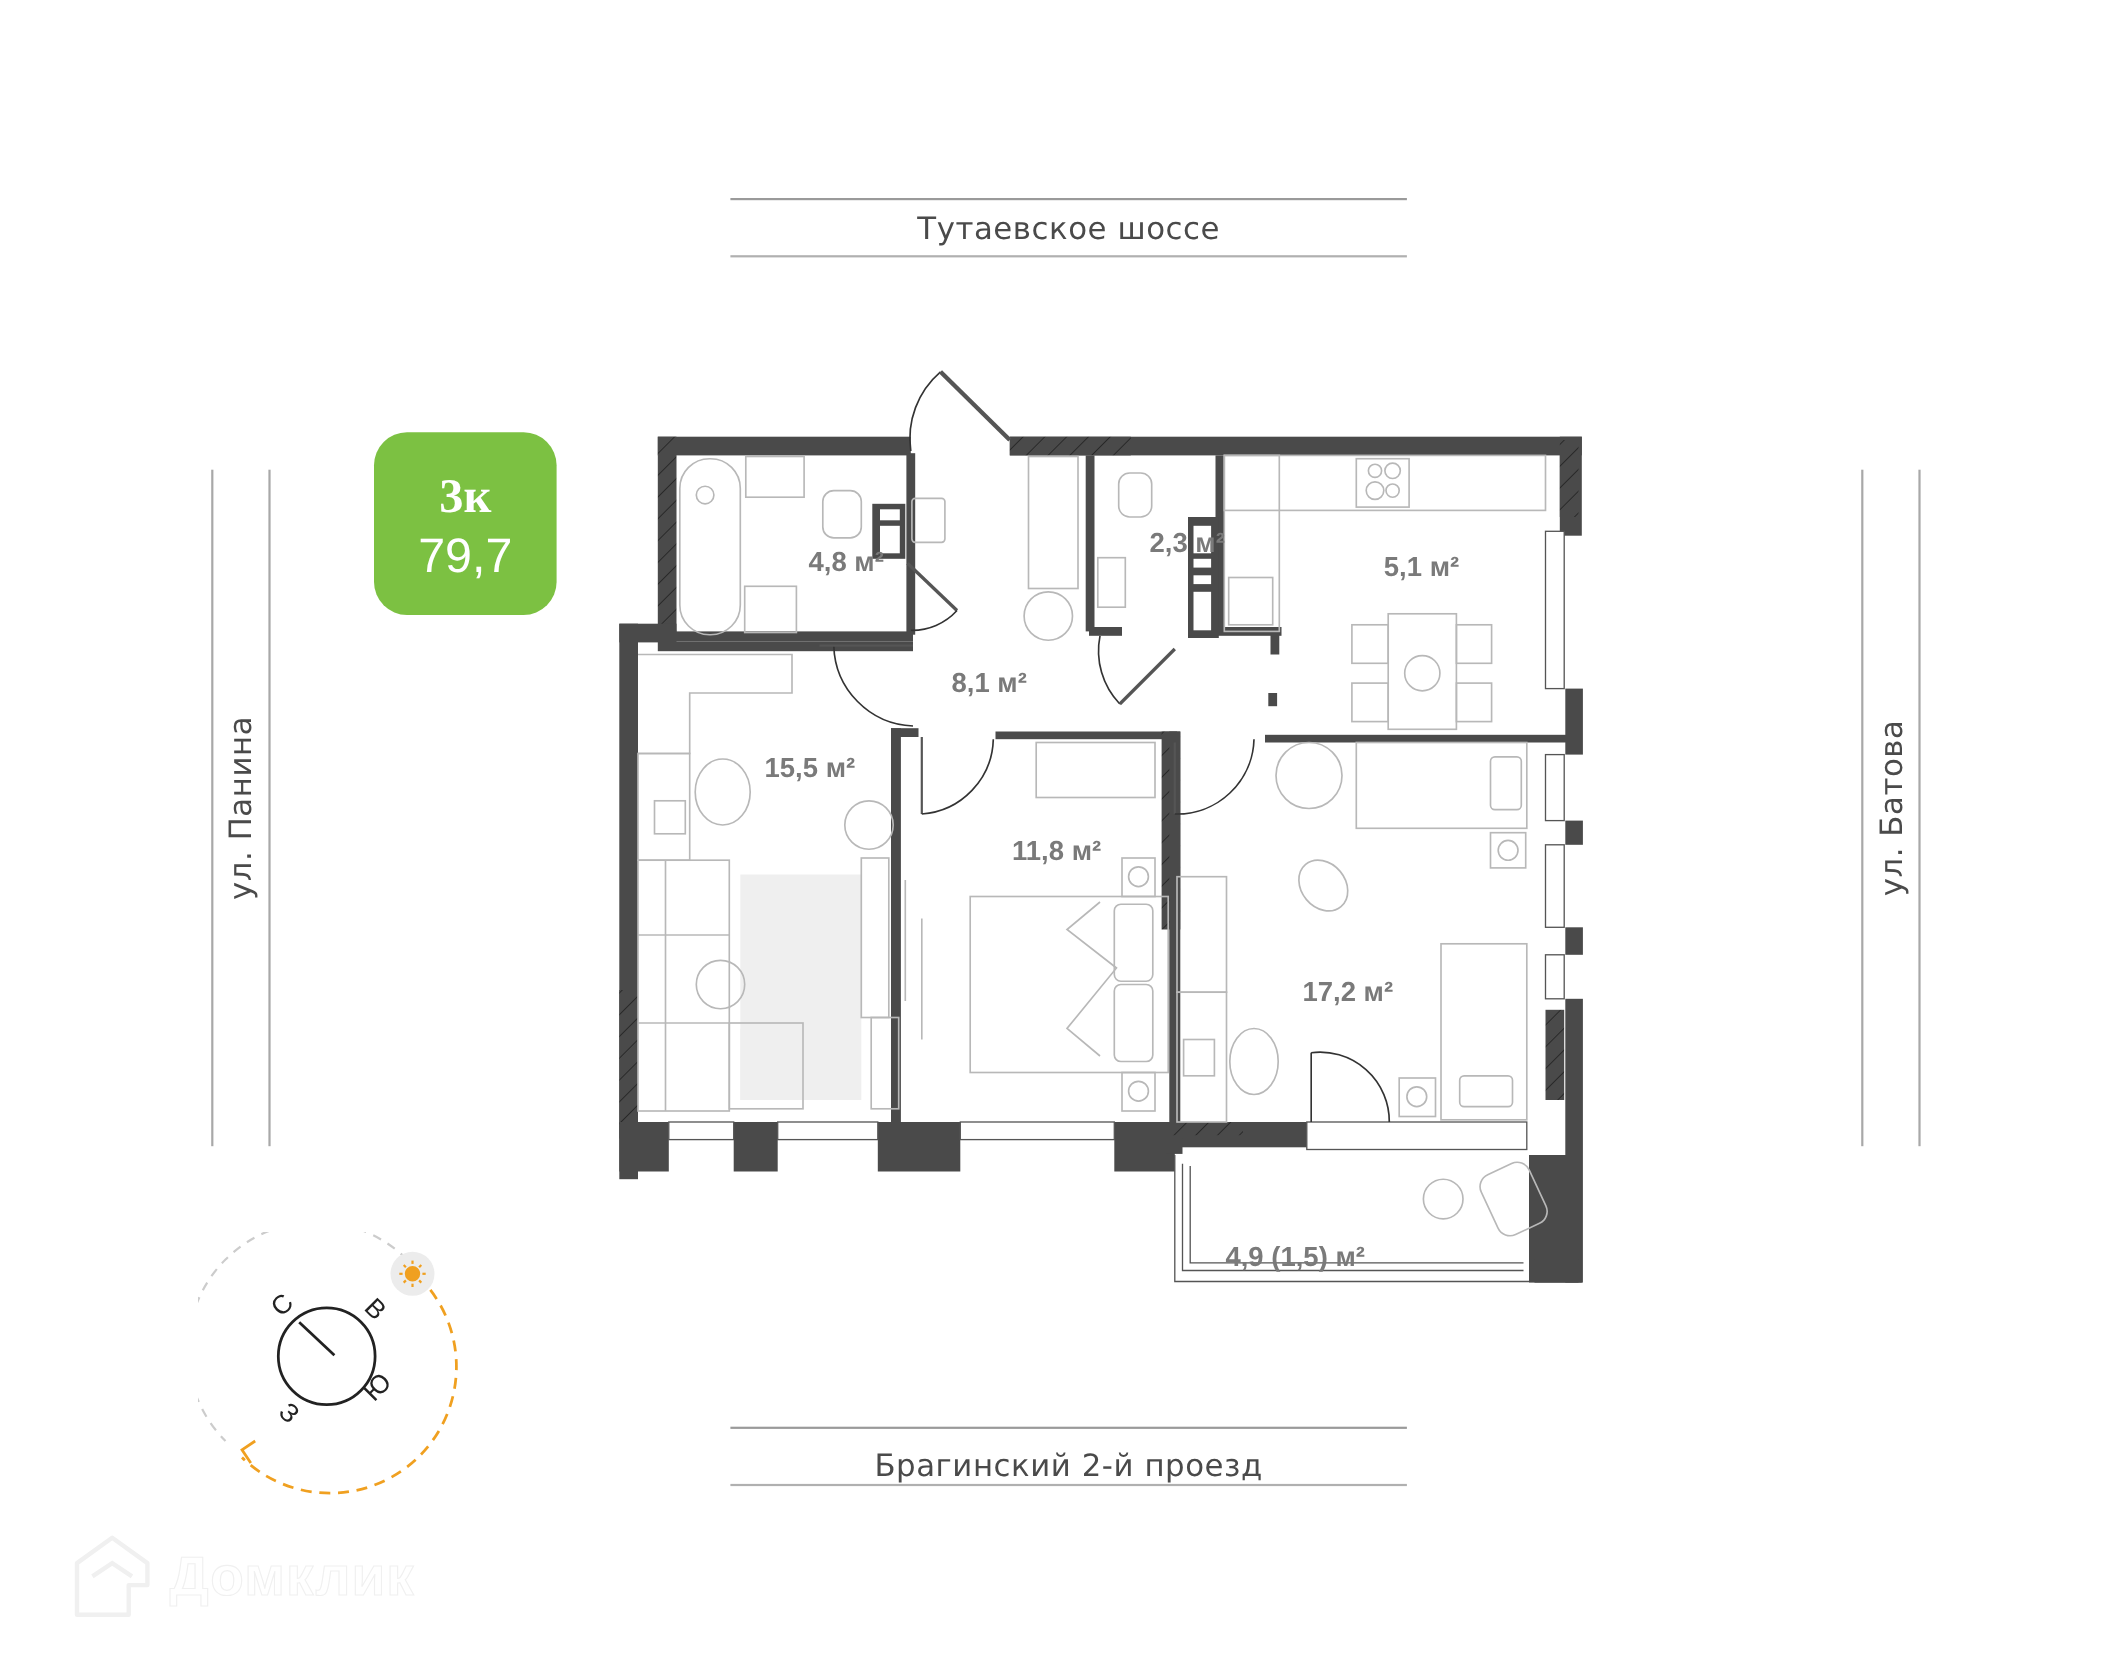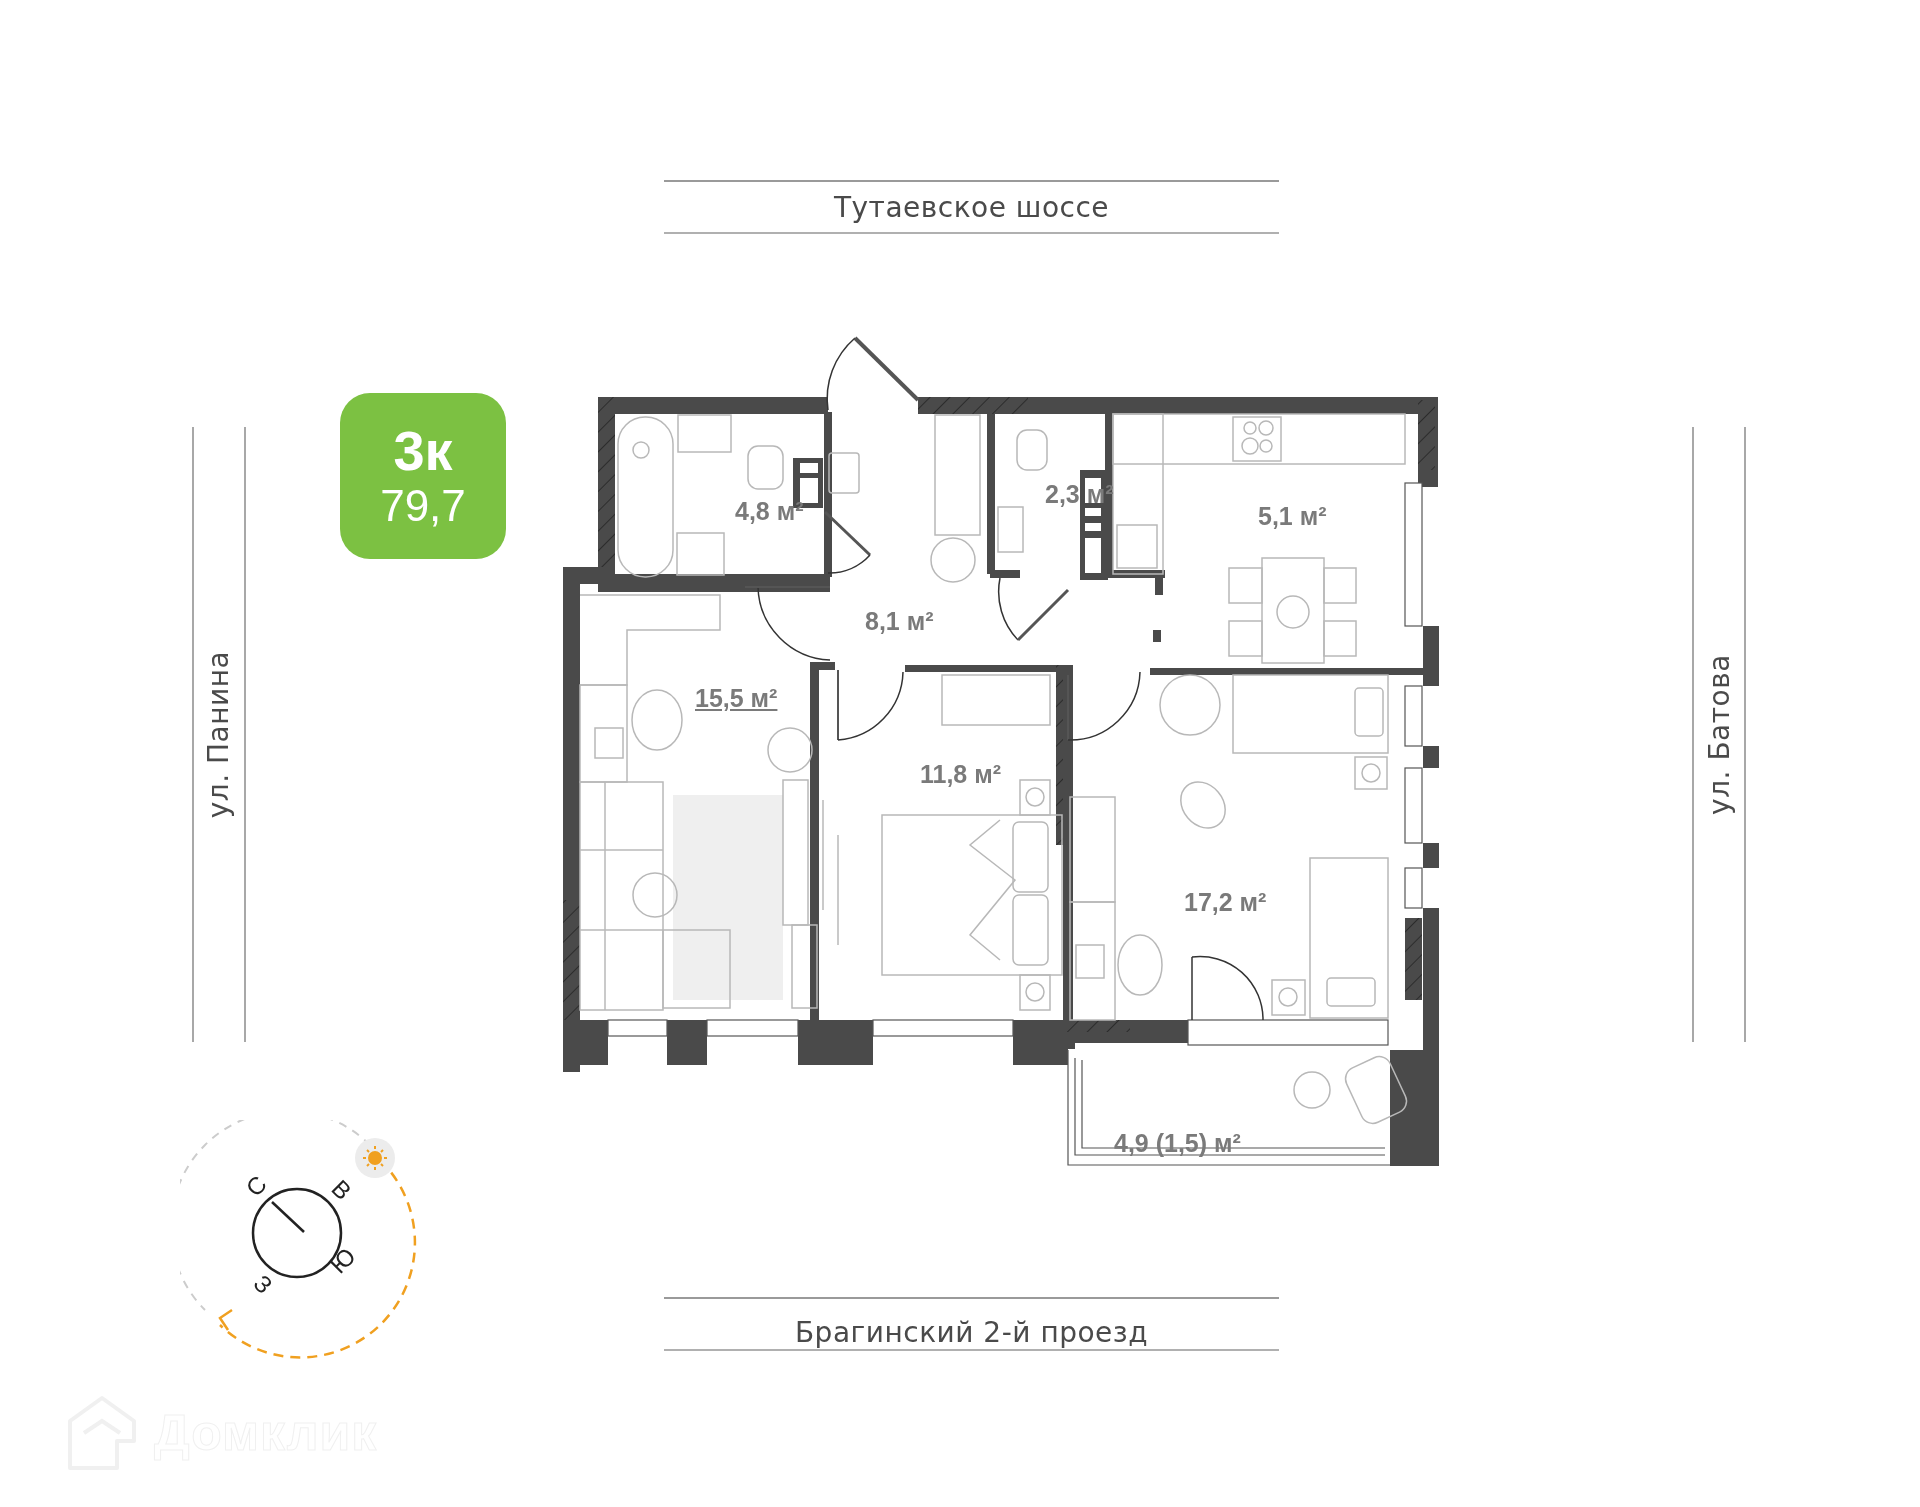--- a/index.html
+++ b/index.html
@@ -6,21 +6,21 @@
   body { width: 1920px; height: 1507px; position: relative; overflow: hidden;
          font-family: "DejaVu Sans", "Liberation Sans", sans-serif; color: #444; }
   .street { position: absolute; color: #4a4a4a; font-size: 28px; letter-spacing: 0.5px; }
   .street-h { left: 664px; width: 615px; height: 50px; border-top: 2px solid #9a9a9a; border-bottom: 2px solid #b0b0b0;
               display: flex; align-items: center; justify-content: center; }
   .street-v { top: 427px; width: 50px; height: 615px; border-left: 2px solid #a8a8a8; border-right: 2px solid #a8a8a8;
               display: flex; align-items: center; justify-content: center; }
   .street-v span { display: inline-block; transform: rotate(-90deg); white-space: nowrap; }
   .badge { position: absolute; left: 340px; top: 393px; width: 166px; height: 166px; border-radius: 30px;
            background: #7cc142; color: #fff; display: flex; flex-direction: column; align-items: center; justify-content: center; }
-  .badge-type { font-size: 56px; font-weight: bold; line-height: 60px; font-family: Liberation Sans, sans-serif; }
+  .badge-type { font-size: 44px; font-weight: bold; line-height: 60px; font-family: Liberation Serif, serif; }
   .badge-area { font-size: 44px; line-height: 50px; font-family: "Liberation Sans", sans-serif; }
   svg text { font-family: "Liberation Sans", sans-serif; }
   .room-label { position: absolute; font-size: 25px; font-weight: bold; color: #7a7a7a; white-space: nowrap;
                 font-family: "Liberation Sans", sans-serif; }
   .logo { position: absolute; left: 62px; top: 1393px; display: flex; align-items: center; gap: 12px; }
   .logo-text { font-size: 50px; font-weight: bold; color: #fff; -webkit-text-stroke: 1px #f0f0f0;
                font-family: "Liberation Sans", sans-serif; letter-spacing: 1px; }
 </style>
 </head>
 <body>
@@ -235,21 +235,21 @@
 
     <circle cx="1312" cy="1090" r="18"></circle>
     <rect x="1352" y="1060" width="48" height="60" rx="12" transform="rotate(-25 1376 1090)"></rect>
   </g>
 </svg>
 
 <div class="room-label" style="left:735px;top:497px;">4,8 м²</div>
 <div class="room-label" style="left:999px;top:480px;margin-left:46px;">2,3 м²</div>
 <div class="room-label" style="left:1258px;top:502px;">5,1 м²</div>
 <div class="room-label" style="left:865px;top:607px;">8,1 м²</div>
-<div class="room-label" style="left:695px;top:684px;text-decoration:underline;">15,5 м²</div>
+<div class="room-label" style="left:695px;top:684px;">15,5 м²</div>
 <div class="room-label" style="left:920px;top:760px;">11,8 м²</div>
 <div class="room-label" style="left:1184px;top:888px;">17,2 м²</div>
 <div class="room-label" style="left:1114px;top:1097px;margin-top:32px;">4,9 (1,5) м²</div>
 
 <svg width="240" height="240" style="position:absolute;left:180px;top:1120px;" xmlns="http://www.w3.org/2000/svg">
   <path d="M195,20 A110,110 0 1 0 30,185" fill="none" stroke="#cccccc" stroke-width="2" stroke-dasharray="8,7" transform="translate(-5,5)"></path>
   <path d="M200,40 A110,110 0 0 1 40,205" fill="none" stroke="#f0a020" stroke-width="2.5" stroke-dasharray="10,7"></path>
   <polyline points="52,190 40,198 48,210" fill="none" stroke="#f0a020" stroke-width="2.5"></polyline>
   <circle cx="195" cy="38" r="20" fill="#ececec"></circle>
   <g stroke="#f0a020" stroke-width="2">

